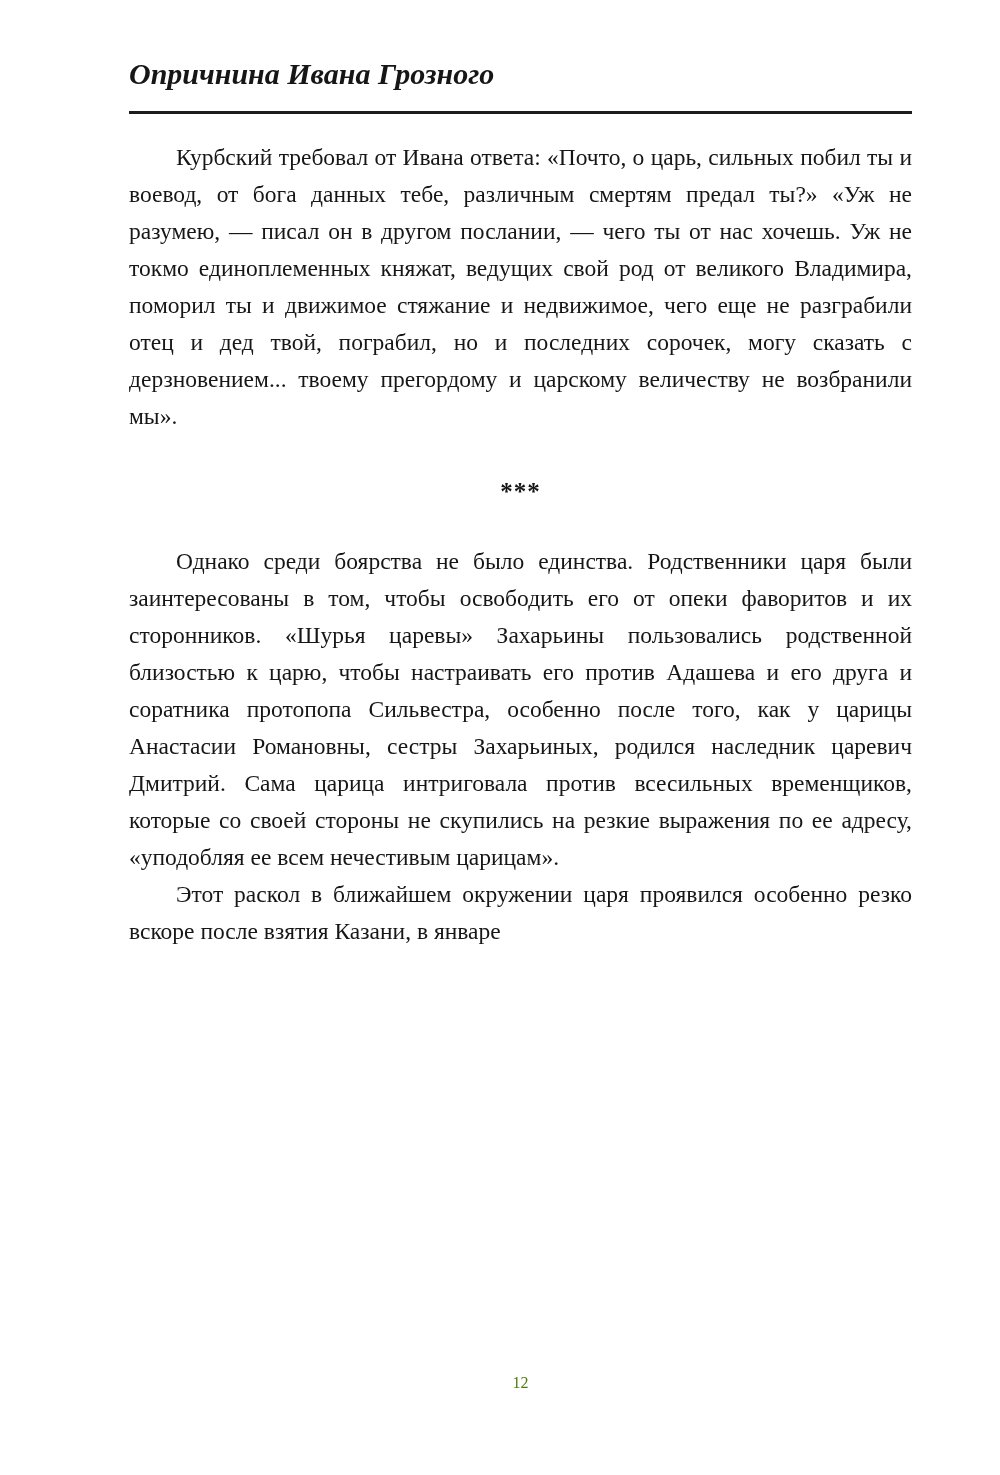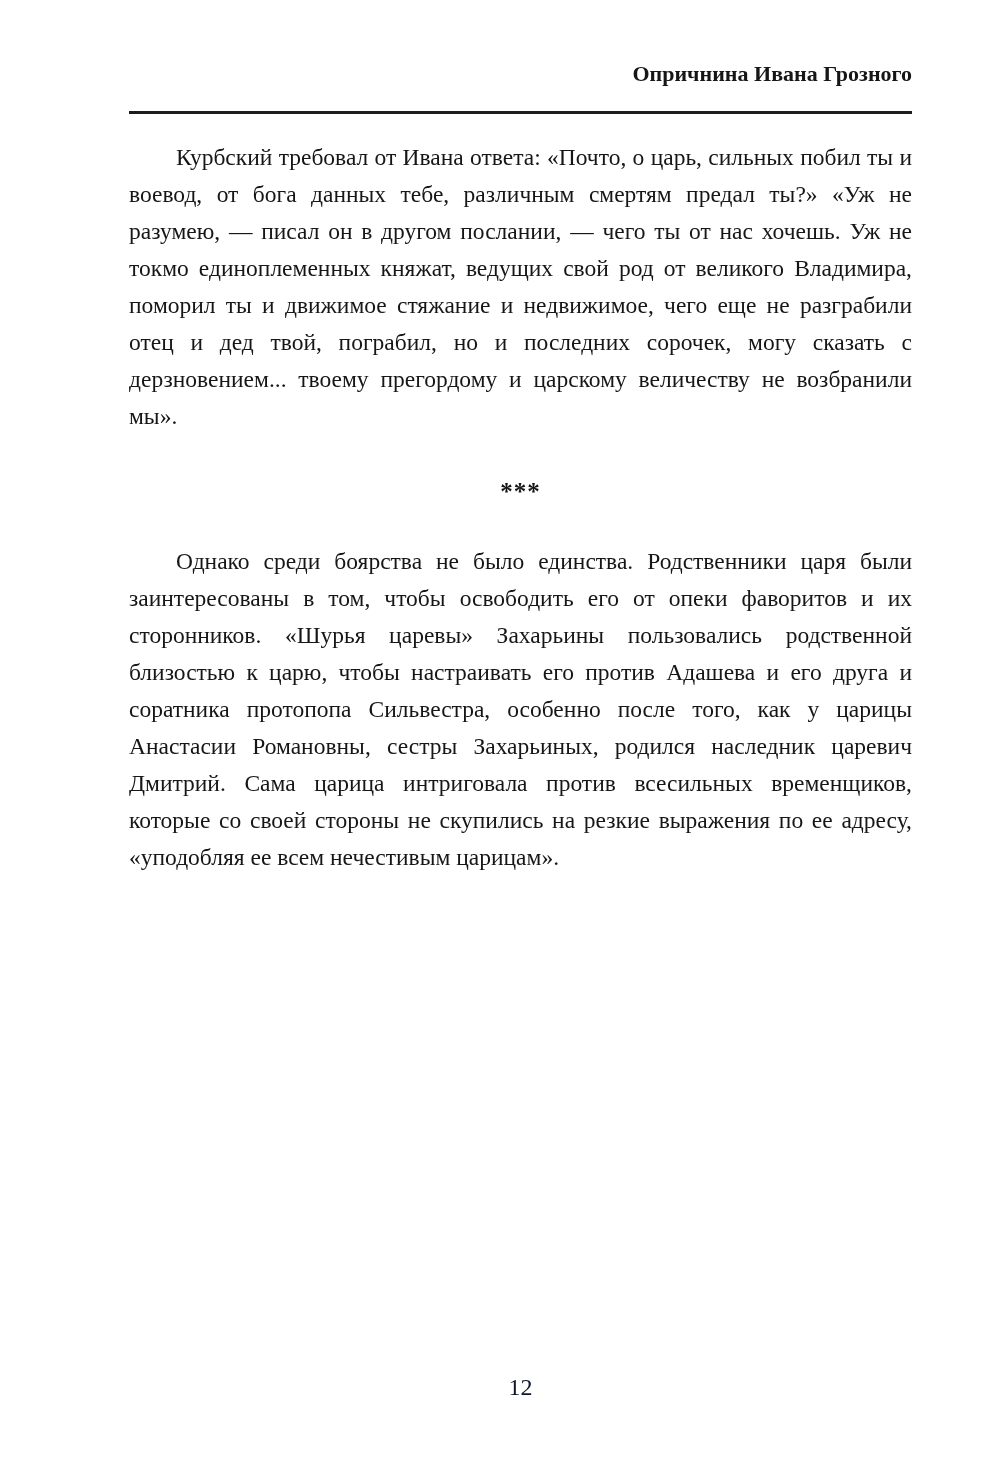--- a/index.html
+++ b/index.html
@@ -19,23 +19,24 @@
 
   .text-block {
     position: absolute;
     left: 129px;
     top: 0;
     width: 783px;
   }
 
   .running-header {
     margin-top: 60px;
-    text-align: right;
+    text-align: left;
+    font-style: italic;
     font-weight: bold;
-    font-size: 22px;
+    font-size: 30px;
     line-height: 28px;
   }
 
   .header-rule {
     border: none;
     height: 0;
     border-top: 3px solid #1c1c1c;
     margin-top: 23px;
   }
 
@@ -59,22 +60,22 @@
     letter-spacing: 1px;
     margin: 37px 0 31px 0;
   }
 
   .page-number {
     position: absolute;
     left: 129px;
     width: 783px;
     top: 1374px;
     text-align: center;
-    font-size: 24px;
-    color: #0f172a;
+    font-size: 16px;
+    color: #4d7c0f;
   }
 </style>
 </head>
 <body>
 
 <div class="text-block">
 
   <div class="running-header">Опричнина Ивана Грозного</div>
 
   <hr class="header-rule">
@@ -82,17 +83,18 @@
   <div class="body-text">
 
 
     <p class="indented">Курбский требовал от Ивана ответа: «Почто, о царь, сильных побил ты и воевод, от бога данных тебе, различным смертям предал ты?» «Уж не разумею, — писал он в другом послании, — чего ты от нас хочешь. Уж не токмо единоплеменных княжат, ведущих свой род от великого Владимира, поморил ты и движимое стяжание и недвижимое, чего еще не разграбили отец и дед твой, пограбил, но и последних сорочек, могу сказать с дерзновением... твоему прегордому и царскому величеству не возбранили мы».</p>
 
 
     <div class="separator">***</div>
 
     <p class="indented">Однако среди боярства не было единства. Родственники царя были заинтересованы в том, чтобы освободить его от опеки фаворитов и их сторонников. «Шурья царевы» Захарьины пользовались родственной близостью к царю, чтобы настраивать его против Адашева и его друга и соратника протопопа Сильвестра, особенно после того, как у царицы Анастасии Романовны, сестры Захарьиных, родился наследник царевич Дмитрий. Сама царица интриговала против всесильных временщиков, которые со своей стороны не скупились на резкие выражения по ее адресу, «уподобляя ее всем нечестивым царицам».</p>
 
+    <p class="indented">Этот раскол в ближайшем окружении царя проявился особенно резко вскоре после взятия Казани, в январе</p>
 
   </div>
 </div>
 
 <div class="page-number">12</div>
 
 </body></html>

